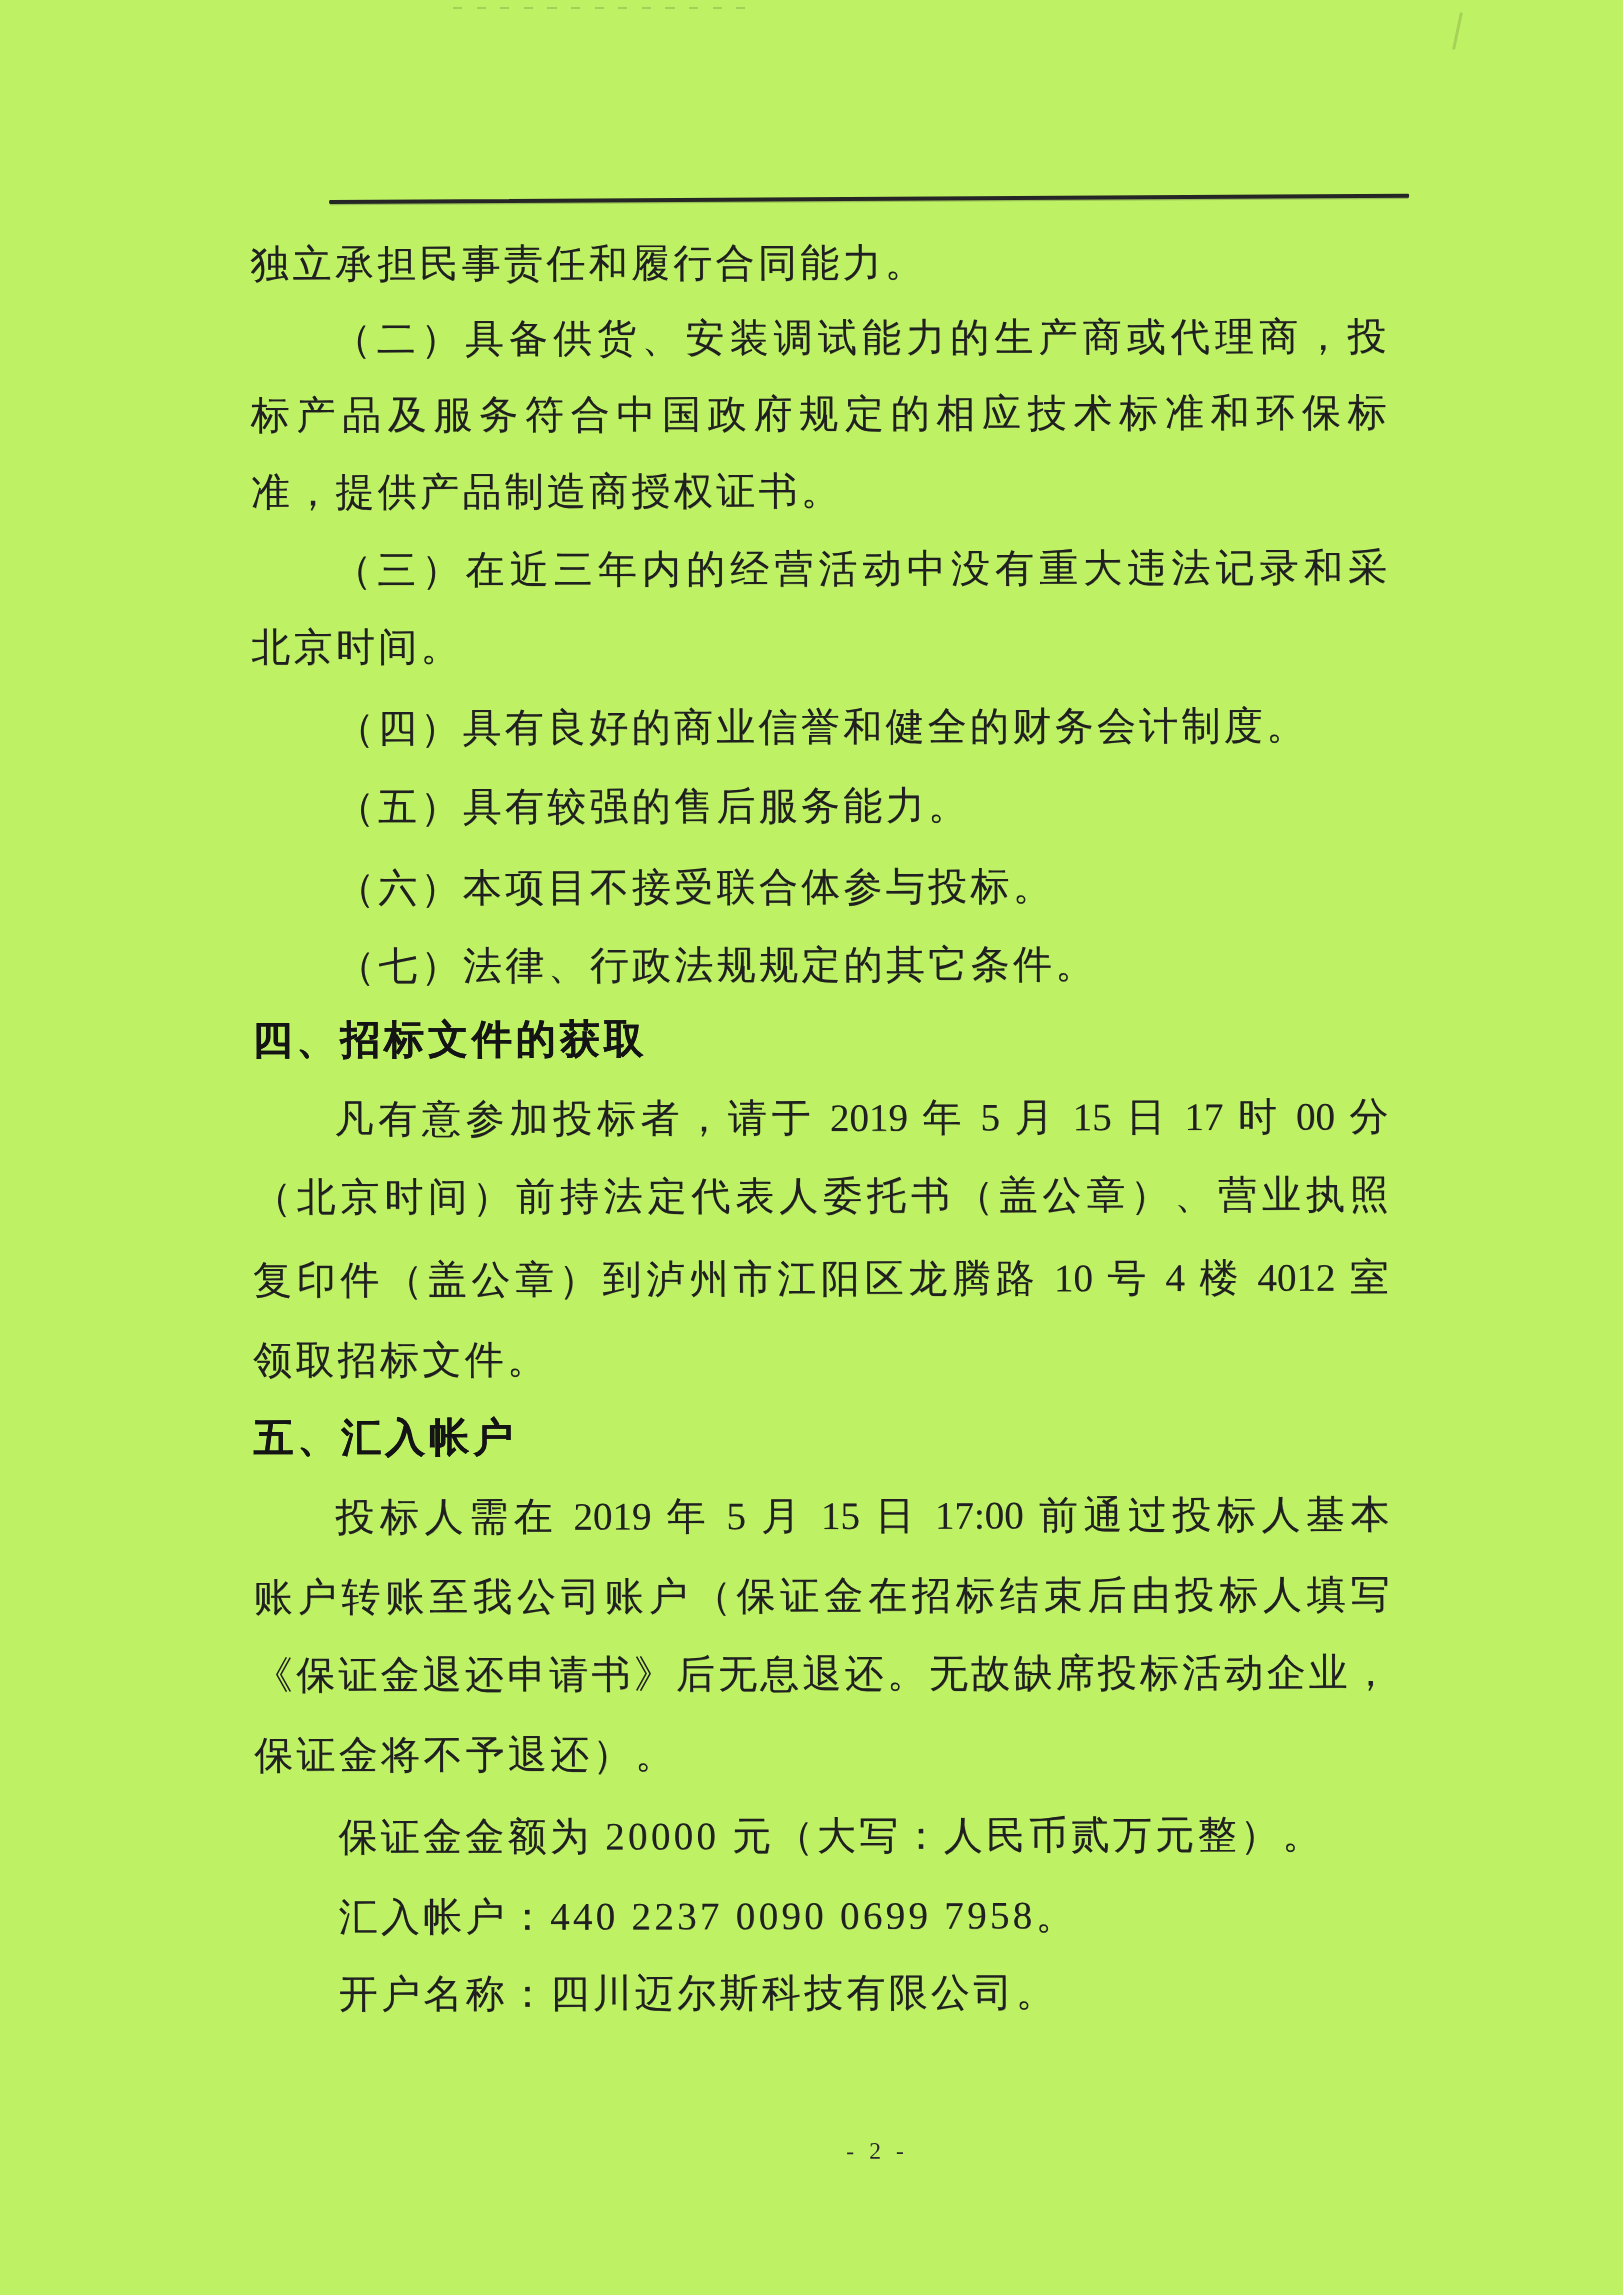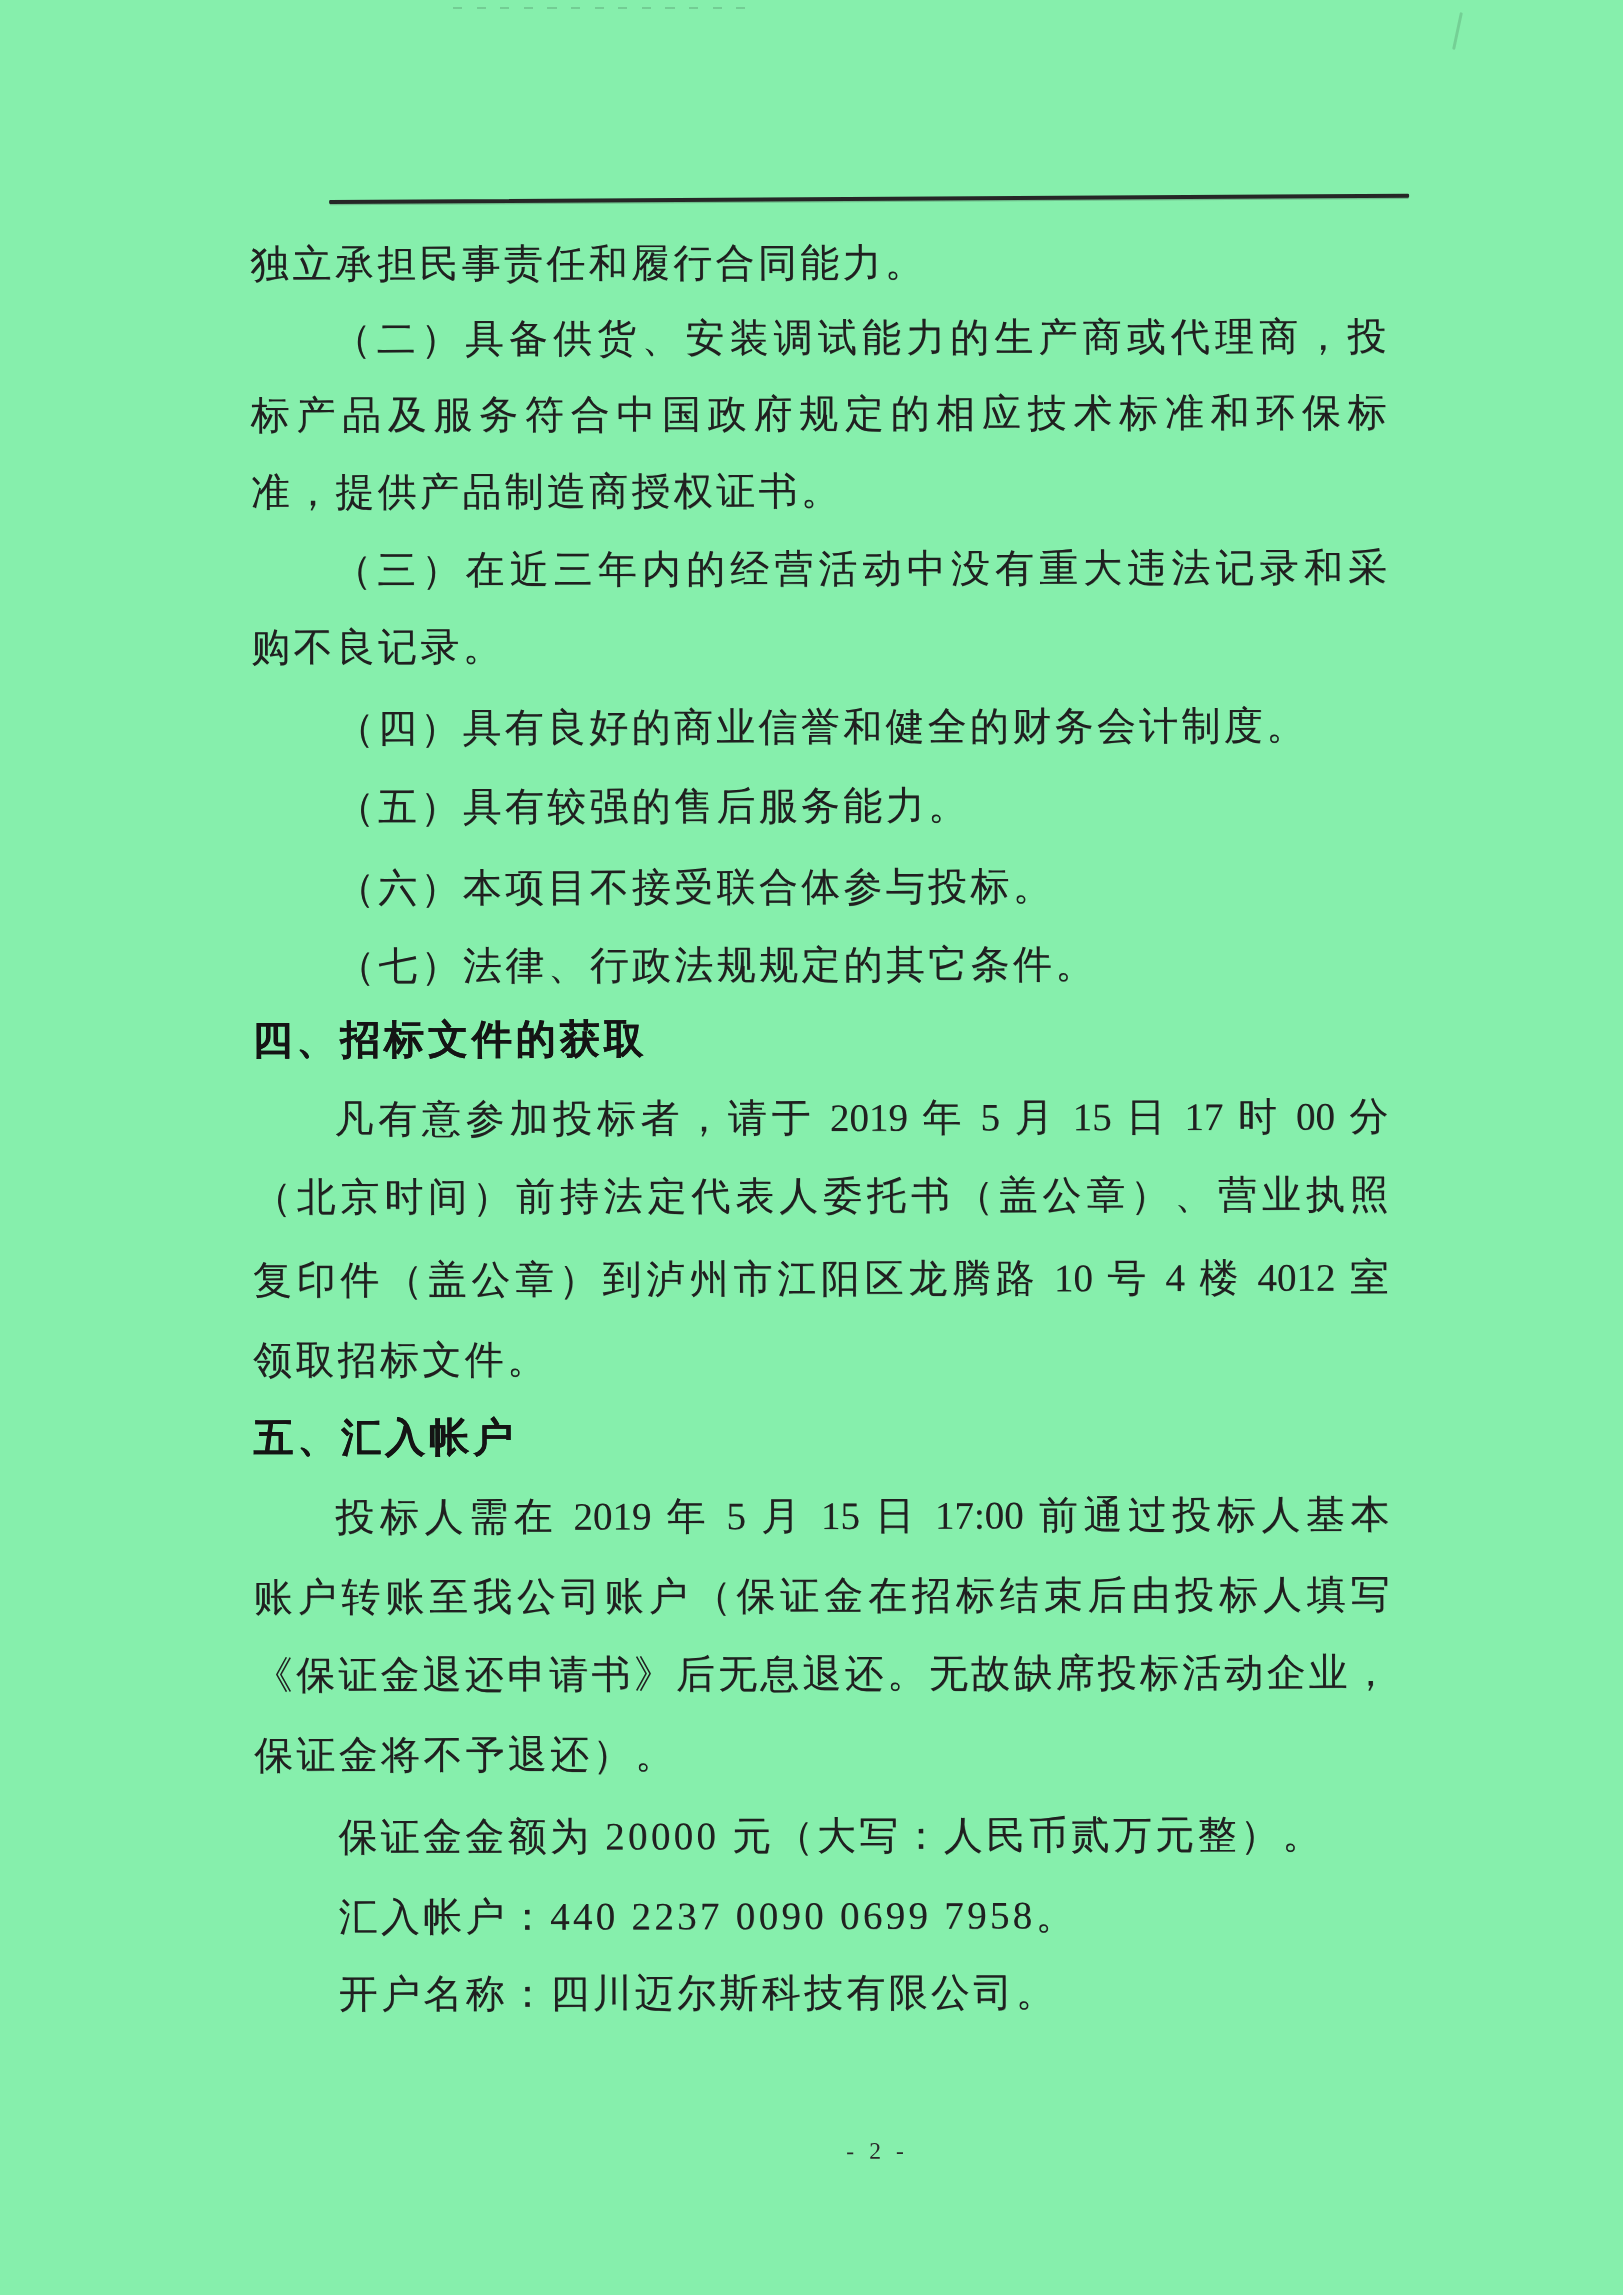--- a/index.html
+++ b/index.html
@@ -4,21 +4,21 @@
 <style>
   html, body {
     margin: 0;
     padding: 0;
     background: #e8e8e8;
   }
   .page {
     position: relative;
     width: 1623px;
     height: 2295px;
-    background: #86efac;
+    background: #bef264;
     overflow: hidden;
     font-family: "Liberation Serif", "DejaVu Serif", serif;
   }
   .content {
     position: absolute;
     inset: 0;
     transform: rotate(-0.15deg);
     transform-origin: 50% 40%;
   }
   .top-rule {
@@ -98,21 +98,21 @@
   <div class="artifact-corner"></div>
 
   <div class="content">
     <div class="top-rule"></div>
 
     <div class="line flush" style="top:241px">独立承担民事责任和履行合同能力。</div>
     <div class="line just just-ind" style="top:316px">（二）具备供货、安装调试能力的生产商或代理商，投</div>
     <div class="line just" style="top:392px">标产品及服务符合中国政府规定的相应技术标准和环保标</div>
     <div class="line flush" style="top:469px">准，提供产品制造商授权证书。</div>
     <div class="line just just-ind" style="top:547px">（三）在近三年内的经营活动中没有重大违法记录和采</div>
-    <div class="line flush" style="top:624px">购不良记录。</div>
+    <div class="line flush" style="top:624px">北京时间。</div>
     <div class="line ind" style="top:705px">（四）具有良好的商业信誉和健全的财务会计制度。</div>
     <div class="line ind" style="top:784px">（五）具有较强的售后服务能力。</div>
     <div class="line ind" style="top:865px">（六）本项目不接受联合体参与投标。</div>
     <div class="line ind" style="top:943px">（七）法律、行政法规规定的其它条件。</div>
     <div class="line head" style="top:1017px">四、招标文件的获取</div>
     <div class="line just just-ind" style="top:1096px">凡有意参加投标者，请于 2019 年 5 月 15 日 17 时 00 分</div>
     <div class="line just" style="top:1174px">（北京时间）前持法定代表人委托书（盖公章）、营业执照</div>
     <div class="line just" style="top:1257px">复印件（盖公章）到泸州市江阳区龙腾路 10 号 4 楼 4012 室</div>
     <div class="line flush" style="top:1337px">领取招标文件。</div>
     <div class="line head" style="top:1415px">五、汇入帐户</div>

